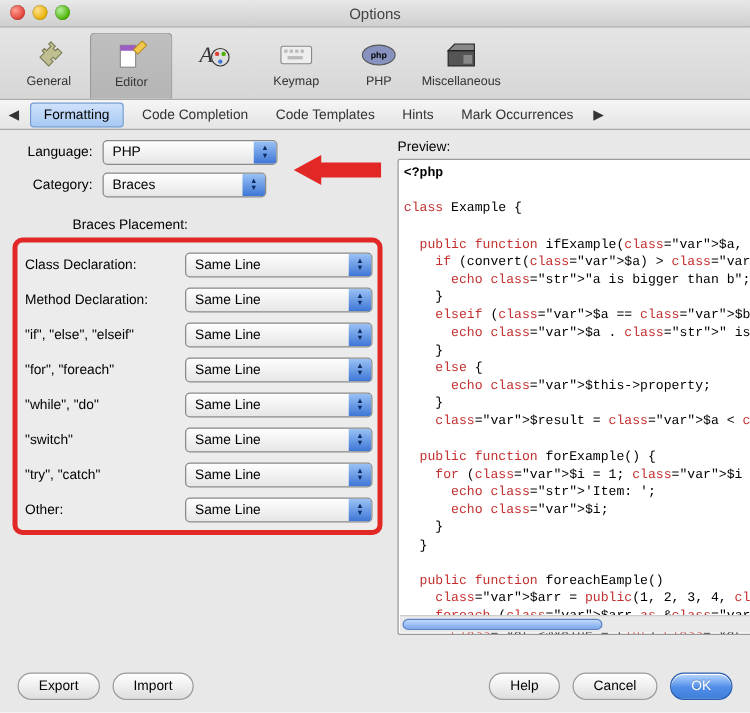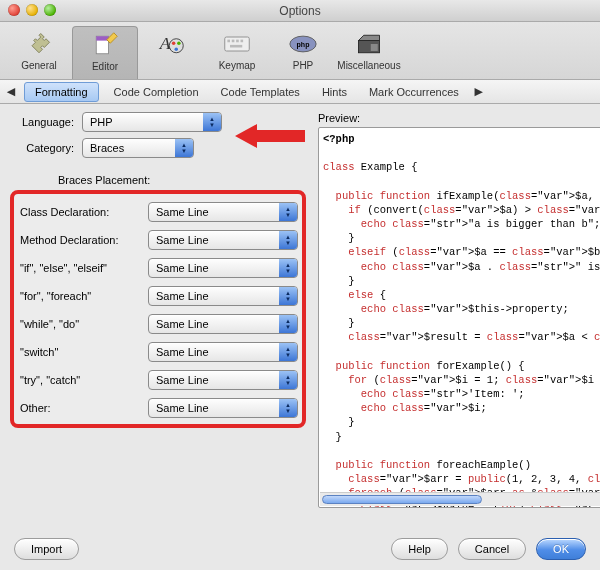--- a/index.html
+++ b/index.html
@@ -314,21 +314,21 @@
 
     <div class="row">
       <label>Language:</label>
       <div class="aqua-select" style="width:140px">
         <span class="val">PHP</span>
         <span class="cap"></span>
       </div>
     </div>
     <div class="row">
       <label>Category:</label>
-      <div class="aqua-select" style="width:112px">
+      <div class="aqua-select" style="width:131px">
         <span class="val">Braces</span>
         <span class="cap"></span>
       </div>
     </div>
 
     <svg class="arrow-red" width="70" height="28">
       <polygon points="0,14 22,2 22,8 70,8 70,20 22,20 22,26" fill="#e22727"></polygon>
     </svg>
 
     <div class="box-label">Braces Placement:</div>
@@ -428,20 +428,23 @@
         <div class="thumb"></div>
         
         
       </div>
     </div>
   </div>
 </div>
 
 <div class="footer">
   <div class="btn">
+      <span>Export</span>
+    </div>
+  <div class="btn">
       <span>Import</span>
     </div>
   <div class="spacer"></div>
   <div class="btn">
       <span>Help</span>
     </div>
   <div class="btn">
       <span>Cancel</span>
     </div>
   <div class="btn default">

